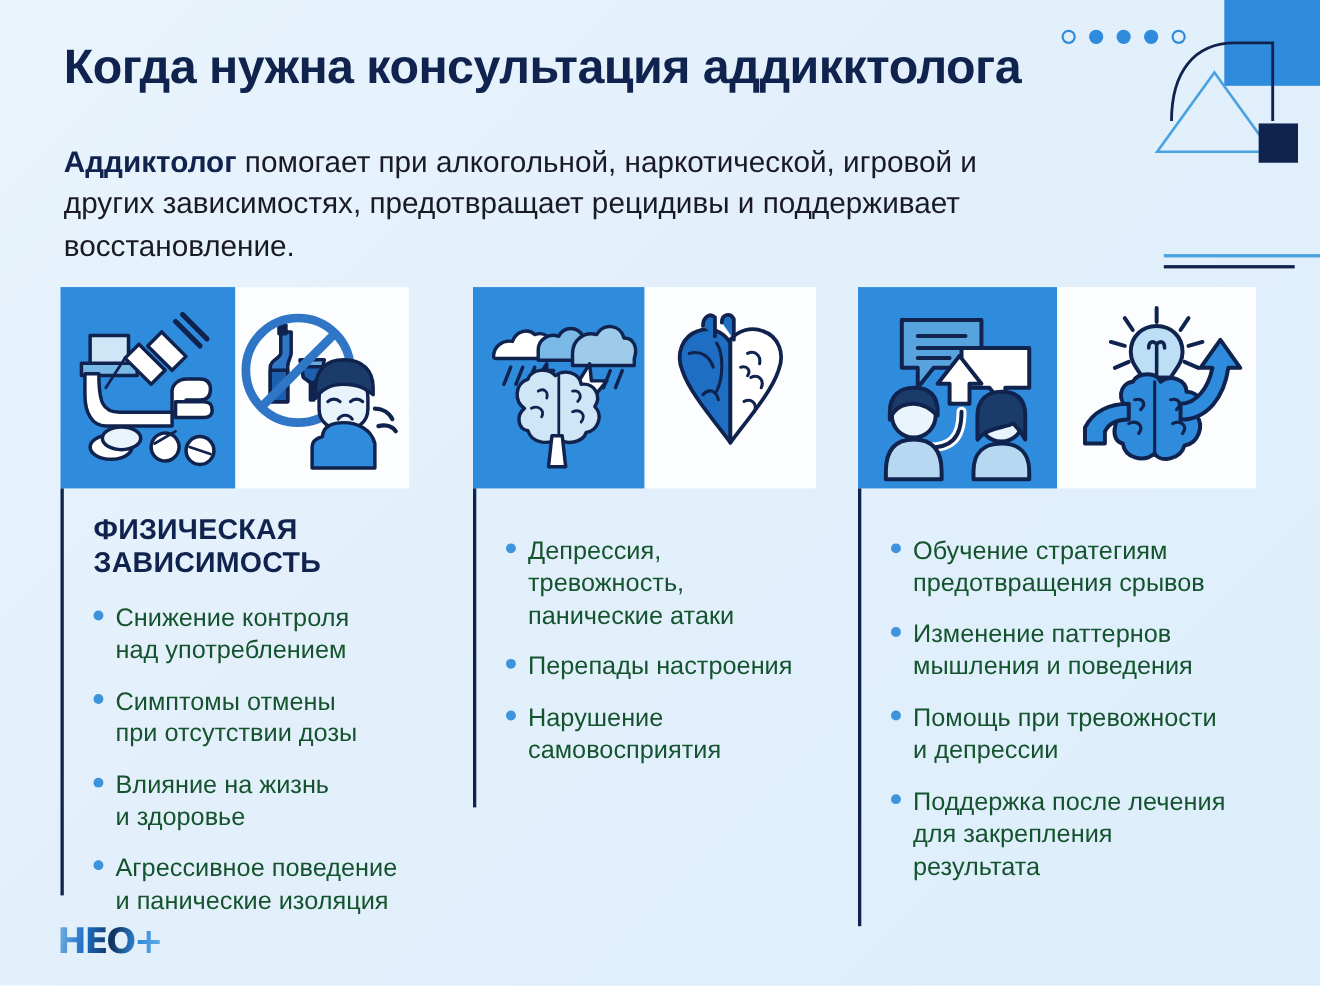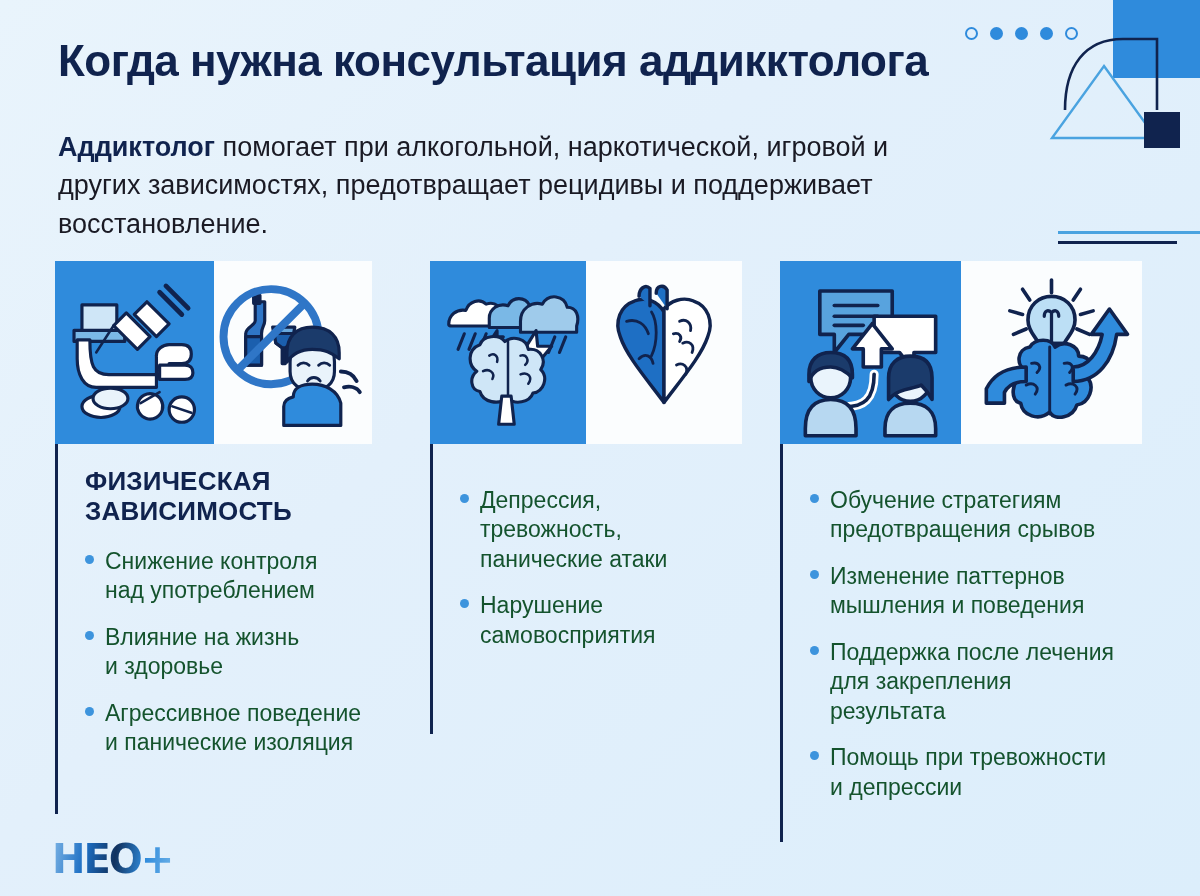--- a/index.html
+++ b/index.html
@@ -82,21 +82,21 @@
     font-size:23px; color:#14532d; line-height:1.28; white-space:pre-line;
   }
   ul.bullets li:before {
     content:""; position:absolute; left:0; top:8px;
     width:9px; height:9px; border-radius:50%; background:#3d94dd;
   }
 
   
   .logo {
     position:absolute; left:52px; top:836px;
-    font-size:40px; font-weight:bold; letter-spacing:-2px;
+    font-size:32px; font-weight:bold; letter-spacing:-2px;
     background:linear-gradient(100deg,#7fb6e6 0%,#1d6fc4 28%,#11325f 52%,#2f8bdc 76%,#6fb3e8 100%);
     -webkit-background-clip:text; background-clip:text; color:transparent;
     font-family:"DejaVu Sans", sans-serif;
   }
 </style>
 </head>
 <body>
 
 <div class="page">
 
@@ -178,20 +178,22 @@
           </svg>
         </div>
       </div>
       <div class="col-body">
         <div class="vline"></div>
         <div class="col-head">ФИЗИЧЕСКАЯ
 ЗАВИСИМОСТЬ</div>
         <ul class="bullets">
           <li>Снижение контроля
 над употреблением</li>
+          <li>Симптомы отмены
+при отсутствии дозы</li>
           <li>Влияние на жизнь
 и здоровье</li>
           <li>Агрессивное поведение
 и панические изоляция</li>
         </ul>
       </div>
     </div>
 
     <div class="col col-2">
       <div class="imgrow">
@@ -234,20 +236,21 @@
               <path d="M56 38 C60 37 62 40 60 43" stroke-width="1.8" fill="none"></path>
             </g>
           </svg>
         </div>
       </div>
       <div class="col-body">
         <div class="vline"></div>
         <ul class="bullets">
           <li>Депрессия, тревожность,
 панические атаки</li>
+          <li>Перепады настроения</li>
           <li>Нарушение
 самовосприятия</li>
         </ul>
       </div>
     </div>
 
     <div class="col col-3">
       <div class="imgrow">
         <div class="imgcell blue">
           <svg viewBox="0 0 100 100">
@@ -296,25 +299,25 @@
           </svg>
         </div>
       </div>
       <div class="col-body">
         <div class="vline"></div>
         <ul class="bullets">
           <li>Обучение стратегиям
 предотвращения срывов</li>
           <li>Изменение паттернов
 мышления и поведения</li>
+          <li>Помощь при тревожности
+и депрессии</li>
           <li>Поддержка после лечения
 для закрепления
 результата</li>
-          <li>Помощь при тревожности
-и депрессии</li>
         </ul>
       </div>
     </div>
 
   </div>
 
   <div class="logo">НЕО+</div>
 
 </div>
 

